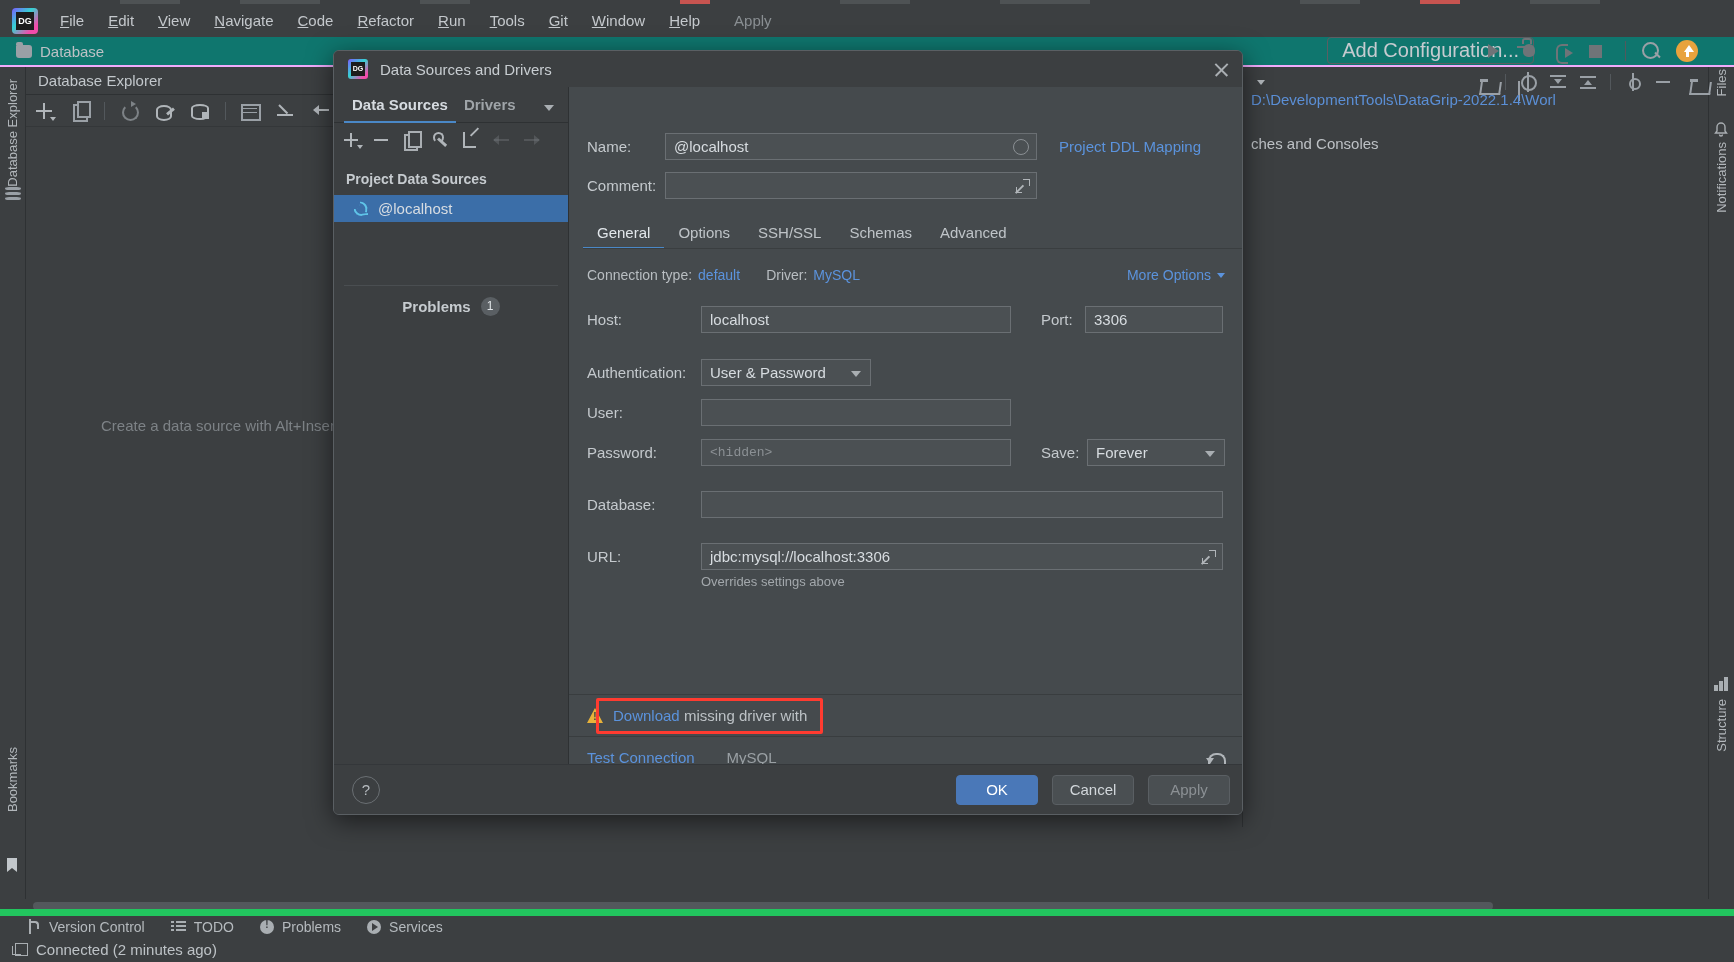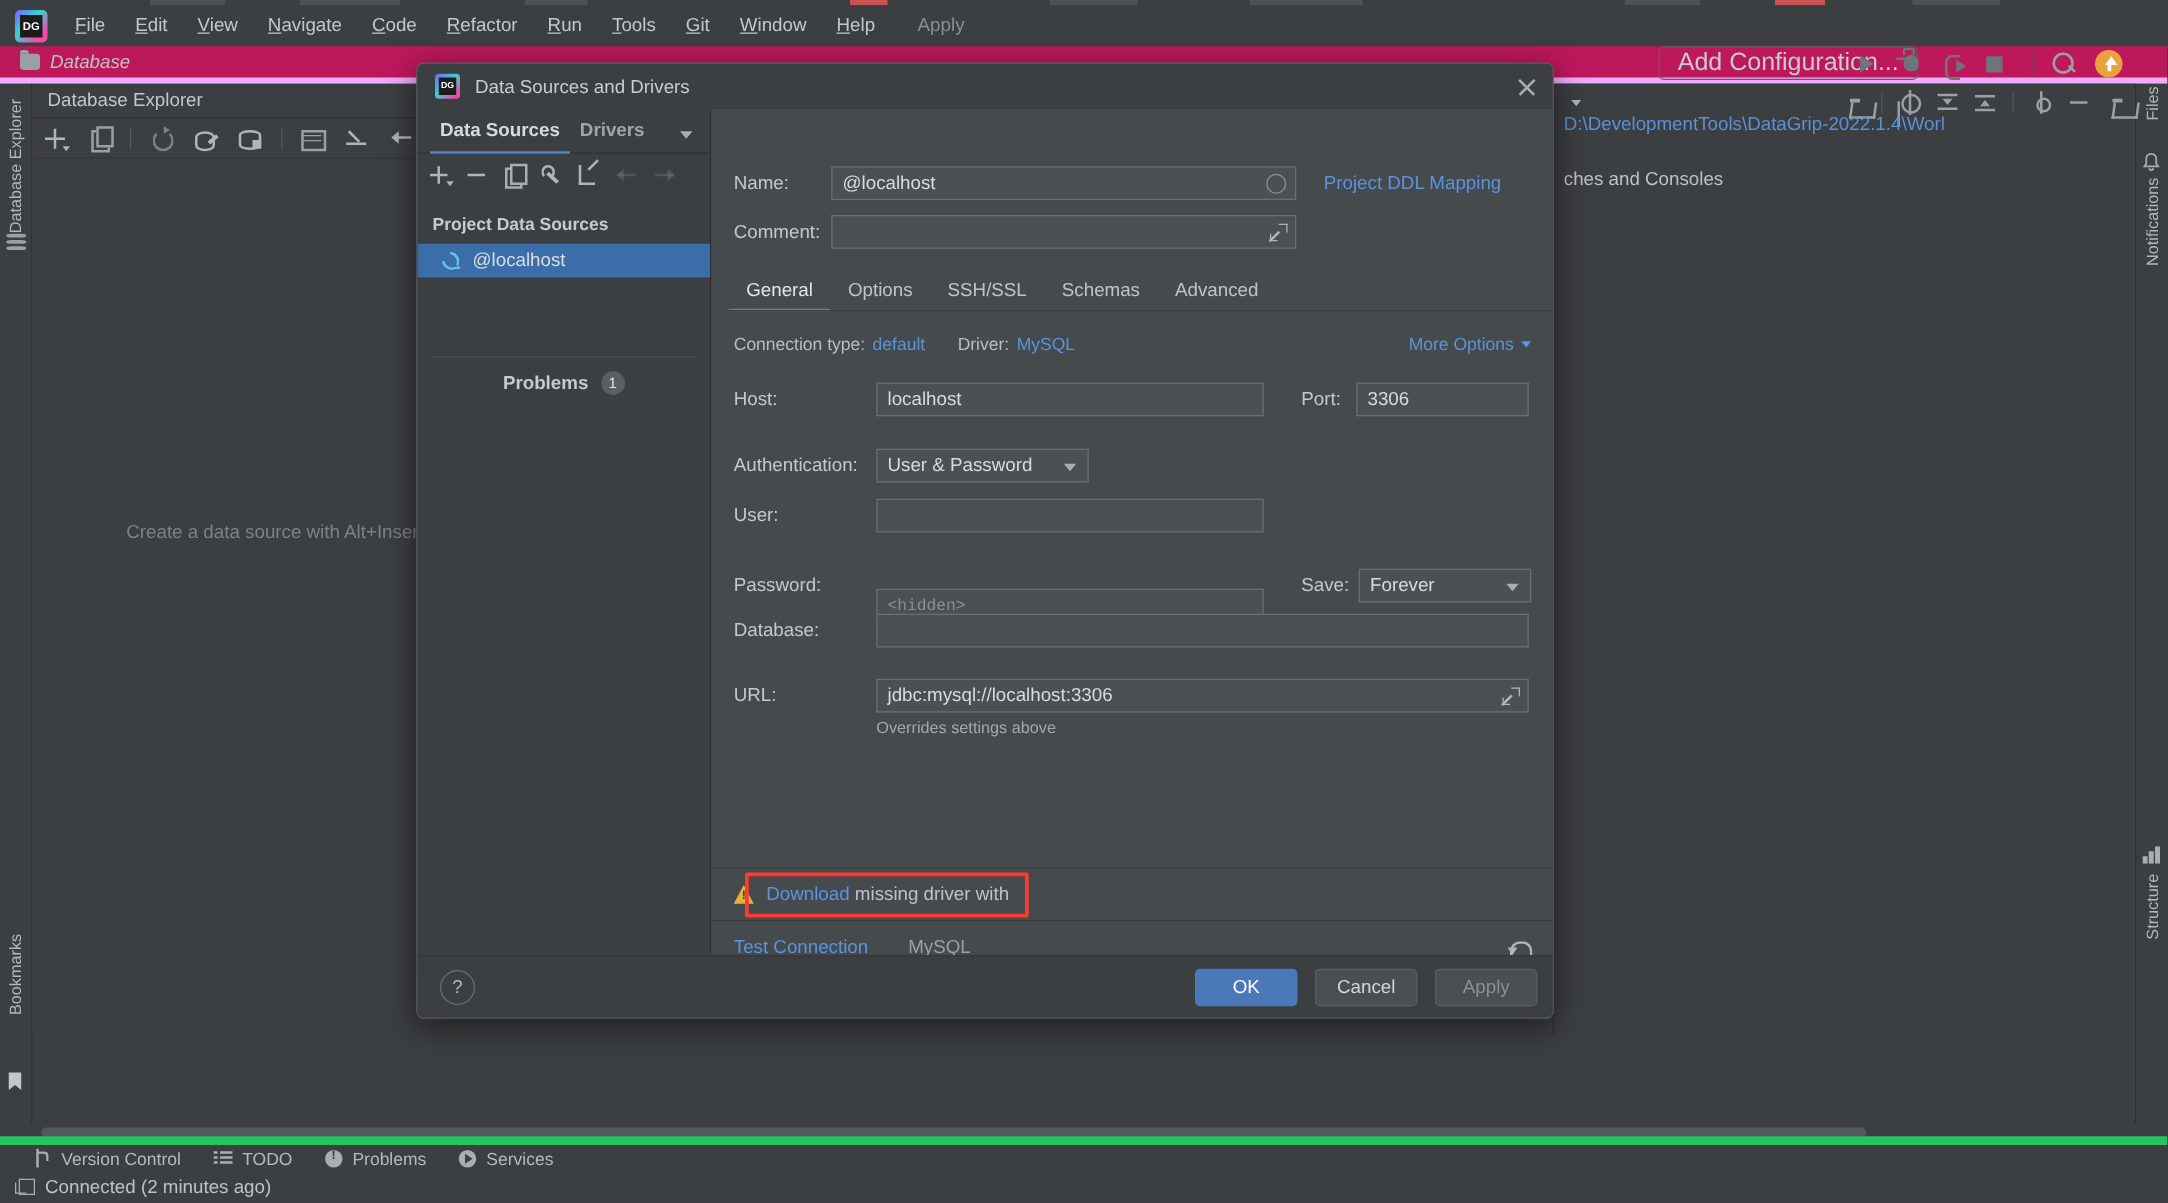--- a/index.html
+++ b/index.html
@@ -36,22 +36,22 @@
   }
   .menu-item {
     padding: 3px 12px; font-size: 15px; color: #c4c8cc; white-space: nowrap;
   }
   .menu-item .mn { text-decoration: underline; }
   .project-name { margin-left: 22px; font-size: 15px; color: #8a8f93; }
 
   
   .navbar {
     position: absolute; left: 0; top: 37px; width: 1734px; height: 30px;
-    background: #be185d; border-bottom: 5px solid #f0abfc;
-    display: flex; align-items: center; font-style: italic;
+    background: #0f766e; border-bottom: 2px solid #f0abfc;
+    display: flex; align-items: center;
   }
   .nav-folder-icon {
     width: 16px; height: 13px; margin-left: 16px; margin-right: 8px;
     background: #9aa0a6; border-radius: 1px 3px 3px 3px; position: relative; flex:none;
   }
   .nav-folder-icon::before {
     content:""; position:absolute; left:0; top:-3px; width:7px; height:3px;
     background:#9aa0a6; border-radius:2px 2px 0 0;
   }
   .nav-crumb { font-size: 15px; color: #bdc1c5; }
@@ -576,21 +576,21 @@
 
         <div class="fld-row" style="left:18px; top:312px;">
           <div class="fld-label" style="width:114px;">User:</div>
           <div class="inputbox" style="width:310px;">
             <span></span>
           </div>
         </div>
 
         <div class="fld-row" style="left:18px; top:352px;">
           <div class="fld-label" style="width:114px;">Password:</div>
-          <div class="inputbox ph mono" style="width:310px;margin-top:32px;">
+          <div class="inputbox ph mono" style="width:310px;">
             <span>&lt;hidden&gt;</span>
           </div>
           <div class="fld-label" style="margin-left:30px; width:46px;">Save:</div>
           <div class="combo" style="width:138px;">
             <span>Forever</span>
             <span class="cb-caret"></span>
           </div>
         </div>
 
         <div class="fld-row" style="left:18px; top:404px;">

